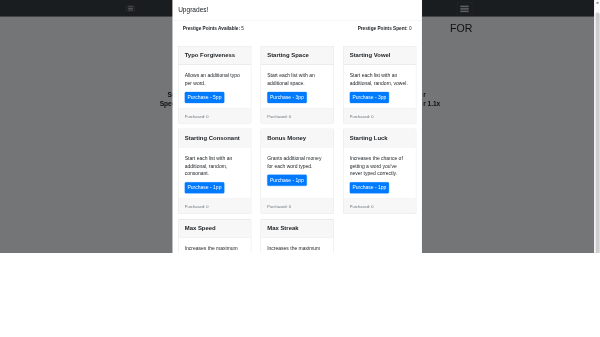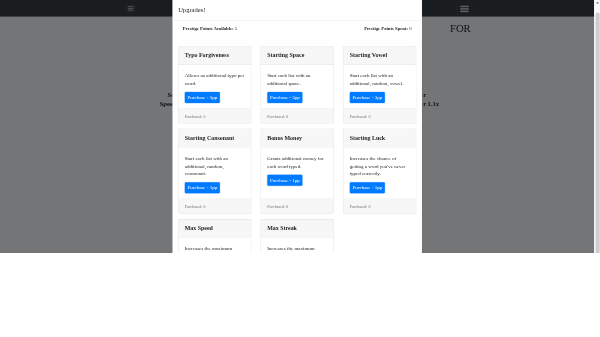--- a/index.html
+++ b/index.html
@@ -1,18 +1,18 @@
 <!DOCTYPE html>
 <html><head>
 <meta charset="utf-8">
 <style>
   * { box-sizing: border-box; }
   html, body { margin:0; padding:0; background:#fff; }
   body { width:600px; height:337px; overflow:hidden; font-family:"Liberation Sans", sans-serif; }
-  .viewport { position:relative; width:600px; height:253px; overflow:hidden; background:#d946ef;font-family:Liberation Serif, serif; }
+  .viewport { position:relative; width:600px; height:253px; overflow:hidden; background:#d946ef; }
   .scaler { position:absolute; left:0; top:0; width:1920px; height:1078px;
             transform:scale(0.3125); transform-origin:0 0; }
   
   .app { position:absolute; left:0; top:0; width:1901px; height:1078px; background:#e7eaed; }
   .navbar { position:absolute; left:0; width:1901px; background:#343a40; }
   .navbar.top { top:0; height:53px; }
   .navbar.bottom { bottom:0; height:56px; }
   .hamburger { position:absolute; display:flex; flex-direction:column;
      justify-content:center; align-items:center; }
   .hamburger i { display:block; background:rgba(255,255,255,.62); }

